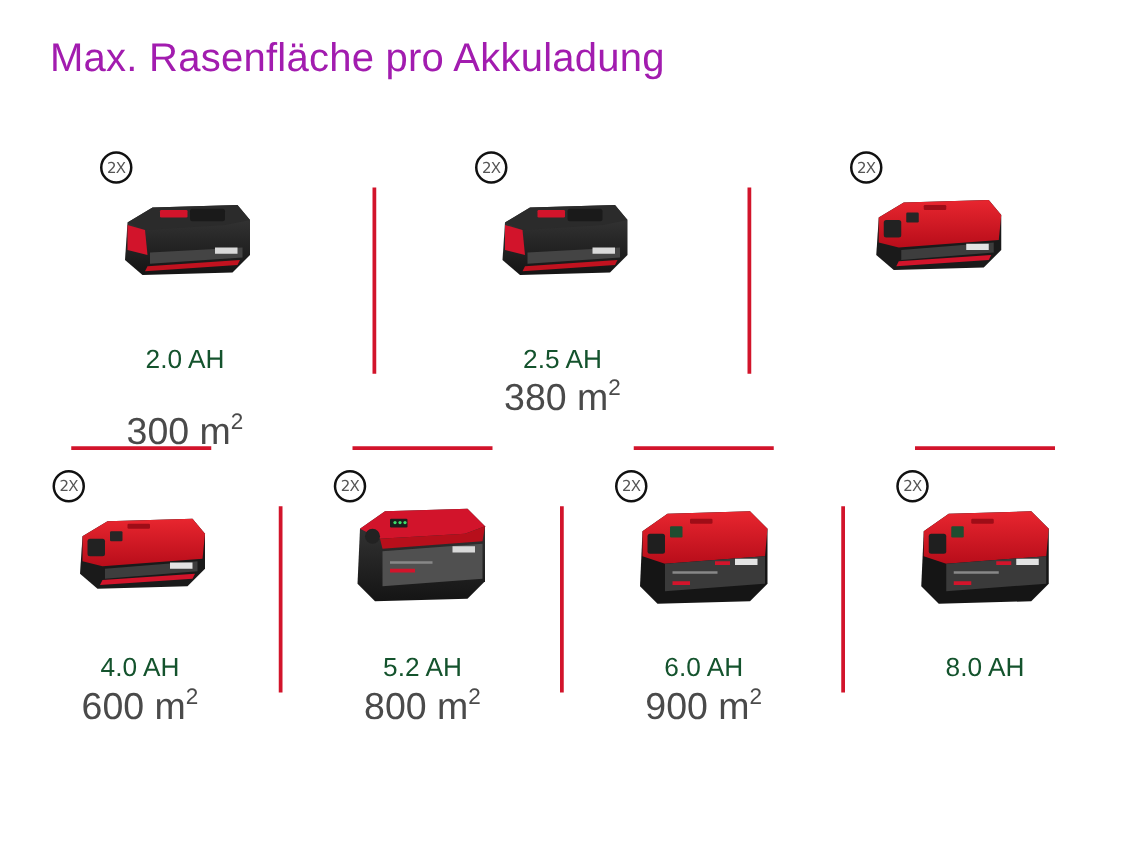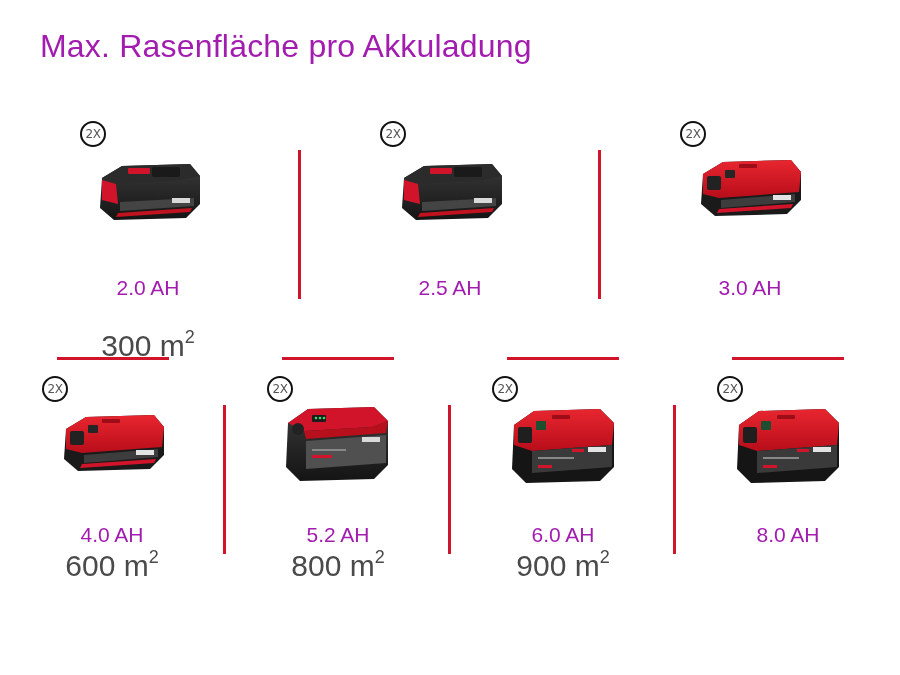--- a/index.html
+++ b/index.html
@@ -1,21 +1,21 @@
 <!DOCTYPE html>
 <html><head>
 <meta charset="utf-8">
 <style>
   html,body{margin:0;padding:0;background:#ffffff;}
   body{width:900px;height:675px;position:relative;overflow:hidden;font-family:"Liberation Sans","DejaVu Sans",sans-serif;}
   .title{position:absolute;left:24px;top:12px;font-size:32px;color:#a21caf;letter-spacing:0.2px;font-weight:normal;margin:16px;}
   .item{position:absolute;width:200px;height:230px;text-decoration:underline;}
   .badge{position:absolute;width:26px;height:26px;border:2px solid #111;border-radius:50%;box-sizing:border-box;display:flex;align-items:center;justify-content:center;font-size:12px;color:#555;font-family:"DejaVu Sans",sans-serif;letter-spacing:-0.5px;background:#fff;}
   .battery{position:absolute;}
-  .ah{position:absolute;width:200px;text-align:center;font-size:21px;color:#a21caf;}
+  .ah{position:absolute;width:200px;text-align:center;font-size:21px;color:#14532d;}
   .area{position:absolute;width:200px;text-align:center;font-size:30px;color:#4a4a4a;}
   .area sup{font-size:18px;vertical-align:top;position:relative;top:-2px;}
   .vline{position:absolute;width:3px;background:#d2142b;}
   .hline{position:absolute;height:3px;background:#d2142b;}
 </style>
 </head>
 <body>
 
 <h1 class="title">Max. Rasenfläche pro Akkuladung</h1>
 
@@ -102,28 +102,28 @@
   <div class="ah" style="left:0;top:166px;">2.0 AH</div>
   <div class="area" style="left:0;top:204px;margin-top:15px;"><span>300</span> <span>m</span><sup>2</sup></div>
 </div>
 
 <div class="item" style="left:350px;top:110px;">
   <div class="badge" style="left:30px;top:11px;">2X</div>
   <svg class="battery" style="left:46px;top:46px;" width="110" height="70">
       <use href="#bat-compact-black"></use>
     </svg>
   <div class="ah" style="left:0;top:166px;">2.5 AH</div>
+  <div class="area" style="left:0;top:192px;"><span>380</span> <span>m</span><sup>2</sup></div>
 </div>
 
 <div class="item" style="left:650px;top:110px;">
   <div class="badge" style="left:30px;top:11px;">2X</div>
   <svg class="battery" style="left:45px;top:42px;" width="110" height="70">
       <use href="#bat-compact-red"></use>
     </svg>
-  <div class="ah" style="left:0;top:166px;">3.0 AH</div>
 </div>
 
 <div class="item" style="left:12px;top:365px;">
   <div class="badge" style="left:30px;top:11px;">2X</div>
   <svg class="battery" style="left:46px;top:42px;" width="110" height="70">
       <use href="#bat-compact-red"></use>
     </svg>
   <div class="ah" style="left:0;top:158px;">4.0 AH</div>
   <div class="area" style="left:0;top:184px;"><span>600</span> <span>m</span><sup>2</sup></div>
 </div>

